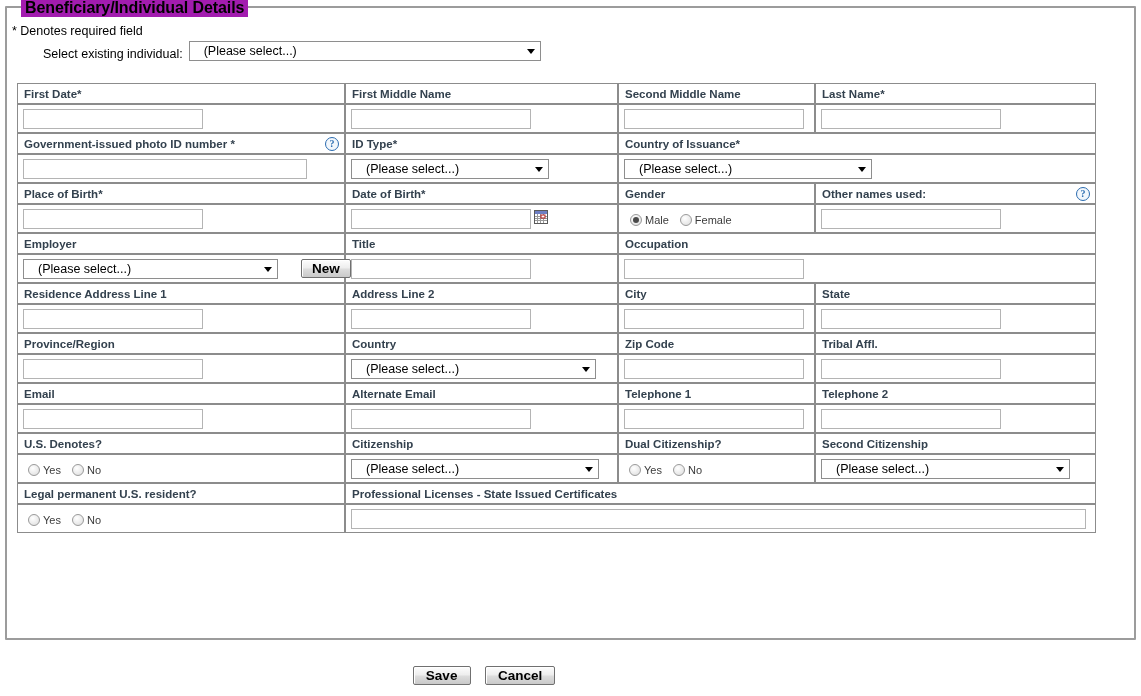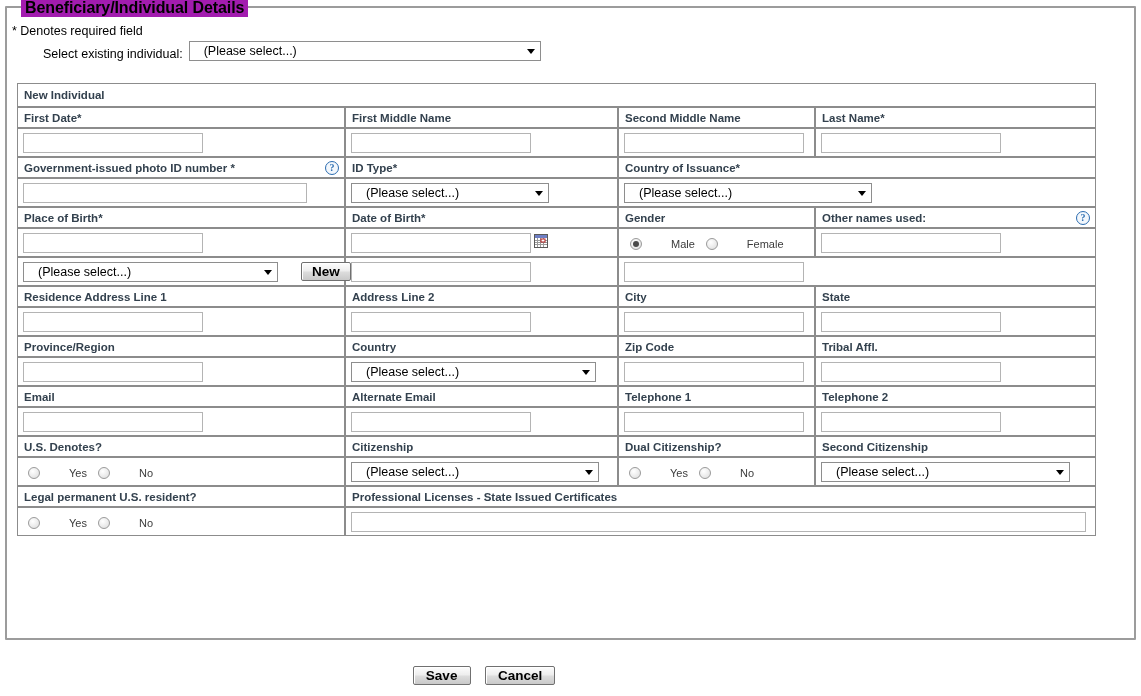--- a/index.html
+++ b/index.html
@@ -165,21 +165,21 @@
     cursor: pointer;
   }
   input[type=radio]:checked::after {
     content: "";
     position: absolute;
     left: 2px; top: 2px;
     width: 6px; height: 6px;
     border-radius: 50%;
     background: #4a4a4a;
   }
-  .rlabel { font-size: 11px; color: #3b3b3b; cursor: pointer; margin-left: 26px; }
+  .rlabel { font-size: 11px; color: #3b3b3b; cursor: pointer; }
   .radios .rwrap + .rwrap { margin-left: 5px; }
 
   
   .calicon {
     display: inline-block;
     width: 14px; height: 14px;
     vertical-align: middle;
     margin-left: 3px;
     position: relative; top: -1px;
     cursor: pointer;
@@ -217,23 +217,20 @@
 
 <table class="grid">
   <colgroup>
     <col style="width:328px;">
     <col style="width:273px;">
     <col style="width:197px;">
     <col style="width:281px;">
   </colgroup>
 
   <tbody>
-      <tr>
-    <td class="sect" colspan="4">New Individual</td>
-  </tr>
 
   <tr>
     <td class="hdr">First Date*</td>
     <td class="hdr">First Middle Name</td>
     <td class="hdr">Second Middle Name</td>
     <td class="hdr">Last Name*</td>
   </tr>
   <tr>
     <td class="cell">
       <input class="txt" style="width: 180px;" value="">
@@ -311,20 +308,25 @@
           <span class="rlabel">Female</span>
         </span>
       </div>
     </td>
     <td class="cell">
       <input class="txt" style="width: 180px;" value="">
     </td>
   </tr>
 
   <tr>
+    <td class="hdr">Employer</td>
+    <td class="hdr">Title</td>
+    <td class="hdr" colspan="2">Occupation</td>
+  </tr>
+  <tr>
     <td class="cell" style="padding-left:0 !important;">
       <div class="empwrap">
         <span class="selwrap">
           <select class="sel" style="width:255px;">
             <option>(Please select...)</option>
           </select>
         </span>
         <button class="btn3d">New</button>
       </div>
     </td>

